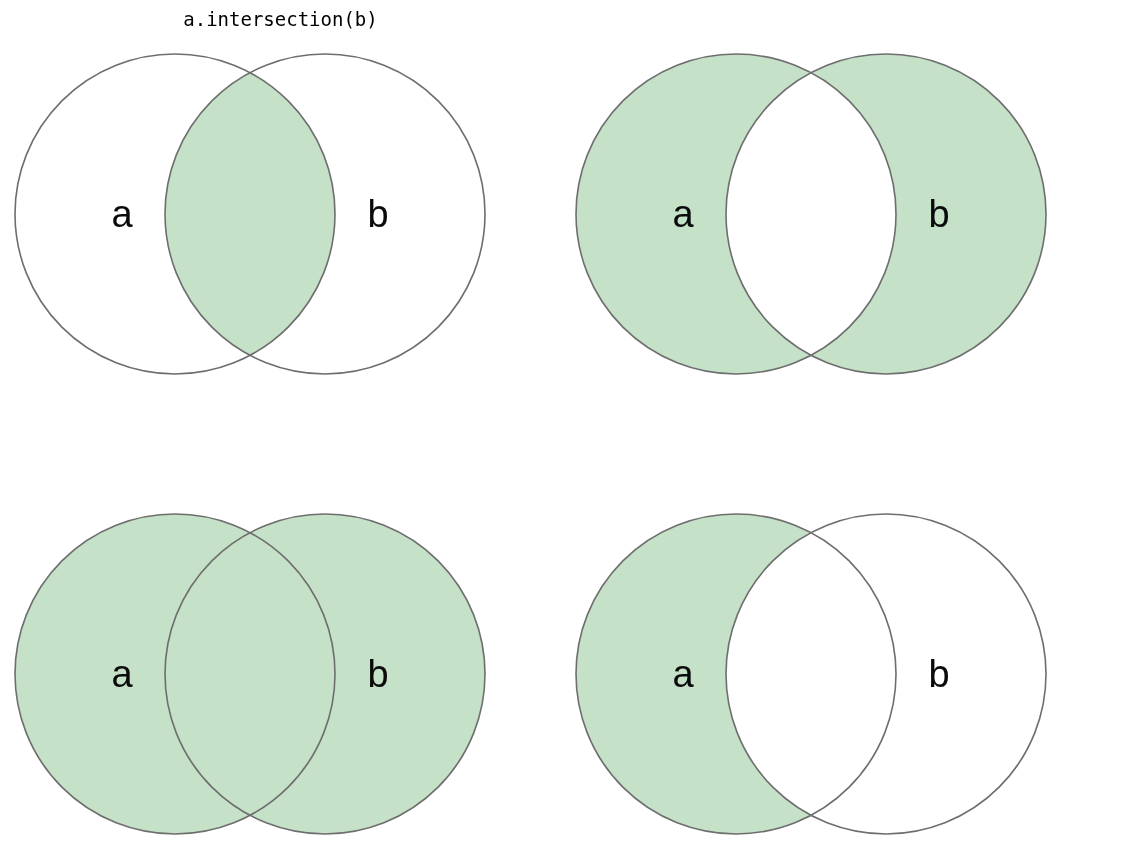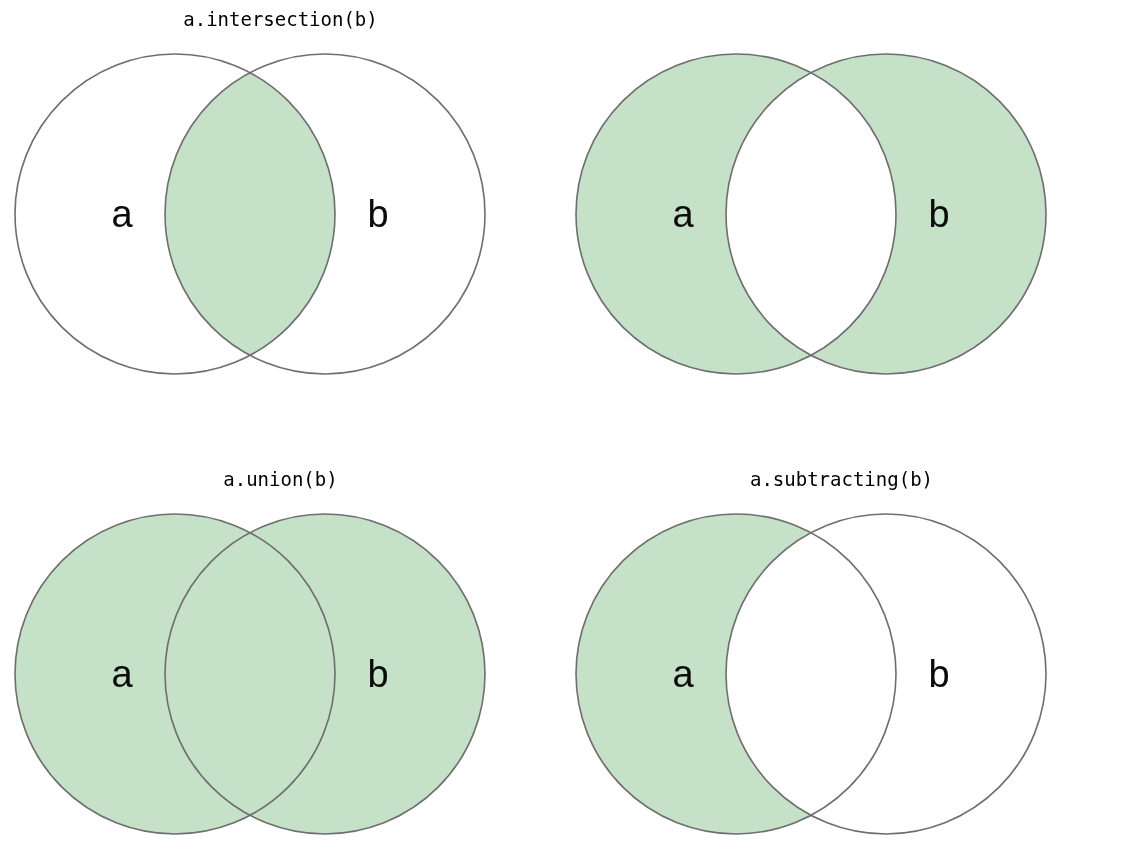--- a/index.html
+++ b/index.html
@@ -108,21 +108,20 @@
         </g>
       </g>
       <circle cx="175" cy="214" r="160" fill="none" stroke="#6e6e6e" stroke-width="1.6"></circle>
       <circle cx="325" cy="214" r="160" fill="none" stroke="#6e6e6e" stroke-width="1.6"></circle>
       <text class="set-label" x="122" y="214">a</text>
       <text class="set-label" x="378" y="214">b</text>
     </svg>
   </div>
 
   <div class="panel" style="left:0px; top:460px;">
-    <div class="panel-title">a.union(b)</div>
     <svg class="venn-svg" width="561" height="460" viewBox="0 0 561 460">
       <defs>
         <clipPath id="clip-a-2">
             <circle cx="175" cy="214" r="160"></circle>
           </clipPath>
         <clipPath id="clip-b-2">
             <circle cx="325" cy="214" r="160"></circle>
           </clipPath>
       </defs>
       <g clip-path="url(#clip-a-2)">
@@ -137,21 +136,20 @@
         </g>
       </g>
       <circle cx="175" cy="214" r="160" fill="none" stroke="#6e6e6e" stroke-width="1.6"></circle>
       <circle cx="325" cy="214" r="160" fill="none" stroke="#6e6e6e" stroke-width="1.6"></circle>
       <text class="set-label" x="122" y="214">a</text>
       <text class="set-label" x="378" y="214">b</text>
     </svg>
   </div>
 
   <div class="panel" style="left:561px; top:460px;">
-    <div class="panel-title">a.subtracting(b)</div>
     <svg class="venn-svg" width="561" height="460" viewBox="0 0 561 460">
       <defs>
         <clipPath id="clip-a-3">
             <circle cx="175" cy="214" r="160"></circle>
           </clipPath>
         <clipPath id="clip-b-3">
             <circle cx="325" cy="214" r="160"></circle>
           </clipPath>
       </defs>
       <g clip-path="url(#clip-a-3)">

